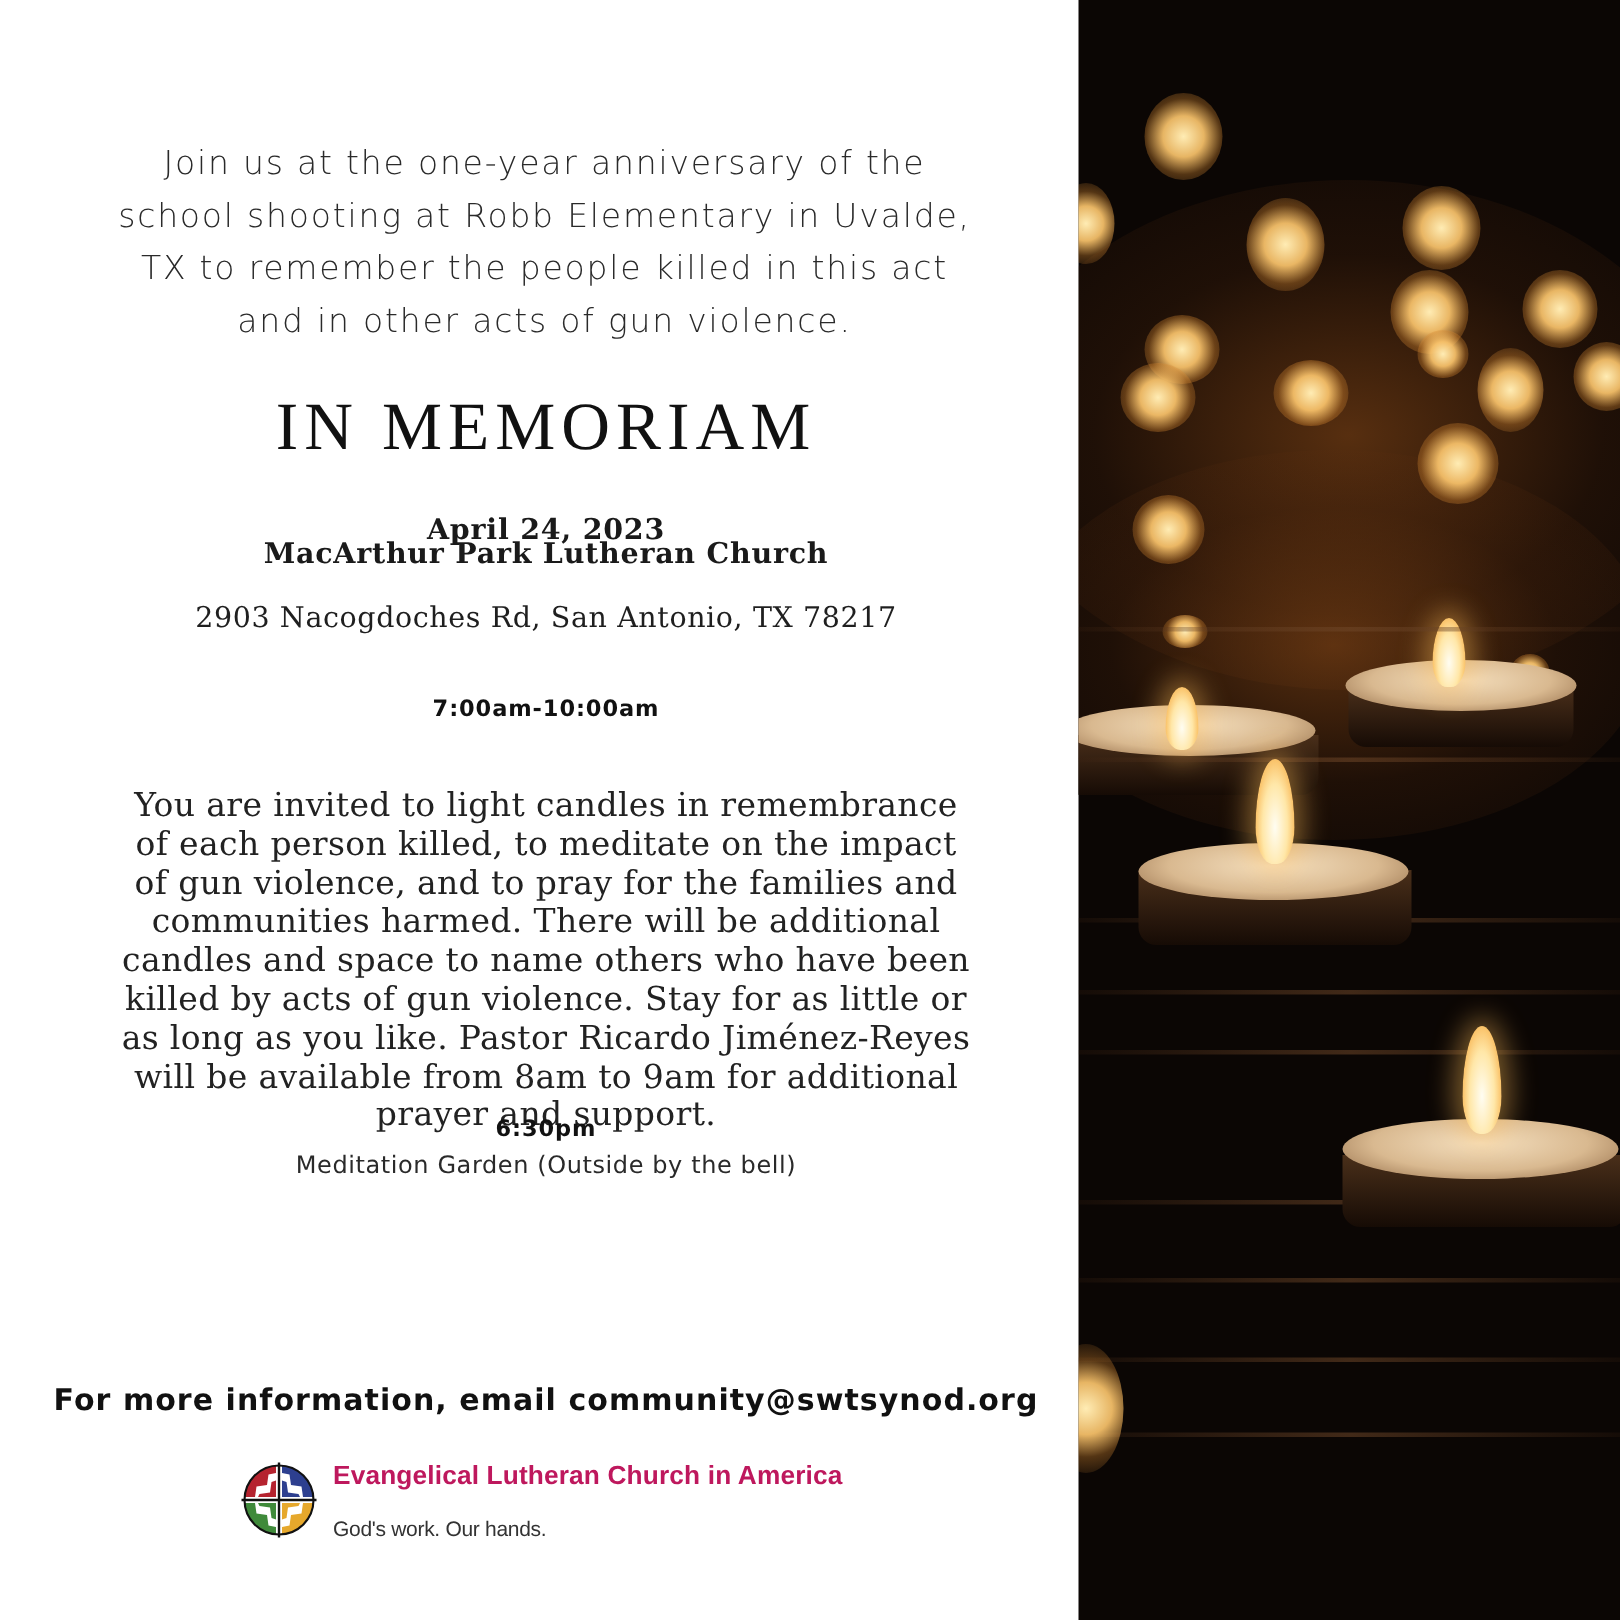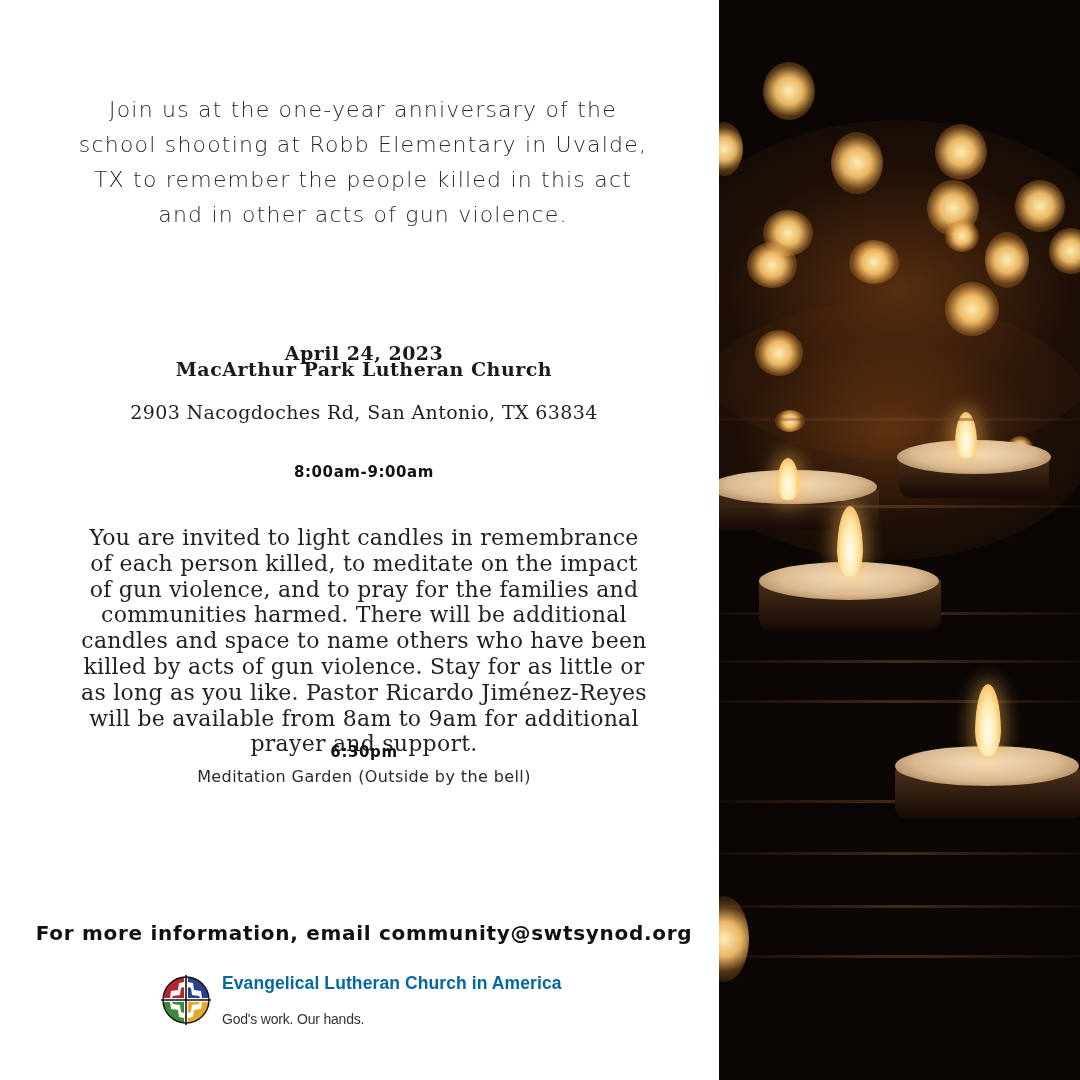--- a/index.html
+++ b/index.html
@@ -65,21 +65,21 @@
       letter-spacing: 0.7px; color: #111;
     }
     .more-info a { color: inherit; text-decoration: none; }
 
     .logo {
       position: absolute; left: 160px; top: 970px; height: 60px; display: flex; align-items: center;
     }
     .logo svg { width: 52px; height: 52px; }
     .logo-text { margin-left: 10px; text-align: left; }
     .logo-name {
-      font-family: "Liberation Sans", sans-serif; font-weight: 700; font-size: 17.5px; color: #0369a1;
+      font-family: "Liberation Sans", sans-serif; font-weight: 700; font-size: 17.5px; color: #be185d;
       letter-spacing: 0.1px; white-space: nowrap;
     }
     .logo-tagline {
       font-family: "Liberation Sans", sans-serif; font-size: 14px; color: #333; margin-top: 17px;
       letter-spacing: -0.2px;
     }
 
     
     .photo {
       position: absolute; left: 719px; top: 0; width: 361px; height: 1080px; overflow: hidden;
@@ -111,26 +111,27 @@
       background: radial-gradient(ellipse at 50% 65%, #fffdf2 0%, #ffe7a8 45%, #f8b450 80%, rgba(240,150,40,0) 100%);
       box-shadow: 0 0 18px 6px rgba(255,190,90,0.45);
     }
   </style>
 </head>
 <body>
 
 <div class="left">
   <p class="intro">Join us at the one-year anniversary of the school shooting at Robb Elementary in Uvalde, TX to remember the people killed in this act and in other acts of gun violence.</p>
 
+  <h1 class="title">IN MEMORIAM</h1>
 
   <div class="date">April 24, 2023</div>
   <div class="church">MacArthur Park Lutheran Church</div>
-  <div class="address">2903 Nacogdoches Rd, San Antonio, TX 63834</div>
-
-  <div class="sec-time s1-time">8:00am-9:00am</div>
+  <div class="address">2903 Nacogdoches Rd, San Antonio, TX 78217</div>
+
+  <div class="sec-time s1-time">7:00am-10:00am</div>
   <p class="sec-body s1-body">You are invited to light candles in remembrance of each person killed, to meditate on the impact of gun violence, and to pray for the families and communities harmed. There will be additional candles and space to name others who have been killed by acts of gun violence. Stay for as little or as long as you like. Pastor Ricardo Jiménez-Reyes will be available from 8am to 9am for additional prayer and support.</p>
 
   <div class="sec-time s2-time">6:30pm</div>
   <div class="sec-place s2-place">Meditation Garden (Outside by the bell)</div>
 
   <div class="more-info">
     <span>For more information, email </span><a>community@swtsynod.org</a>
   </div>
 
   <div class="logo">

